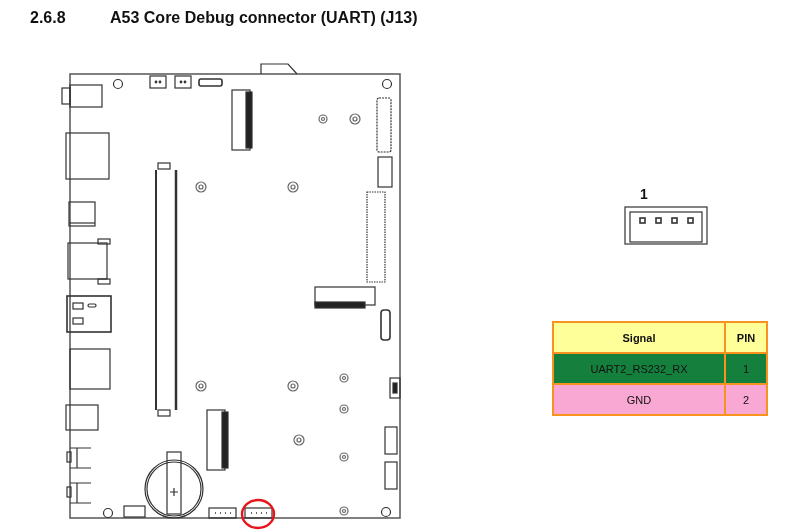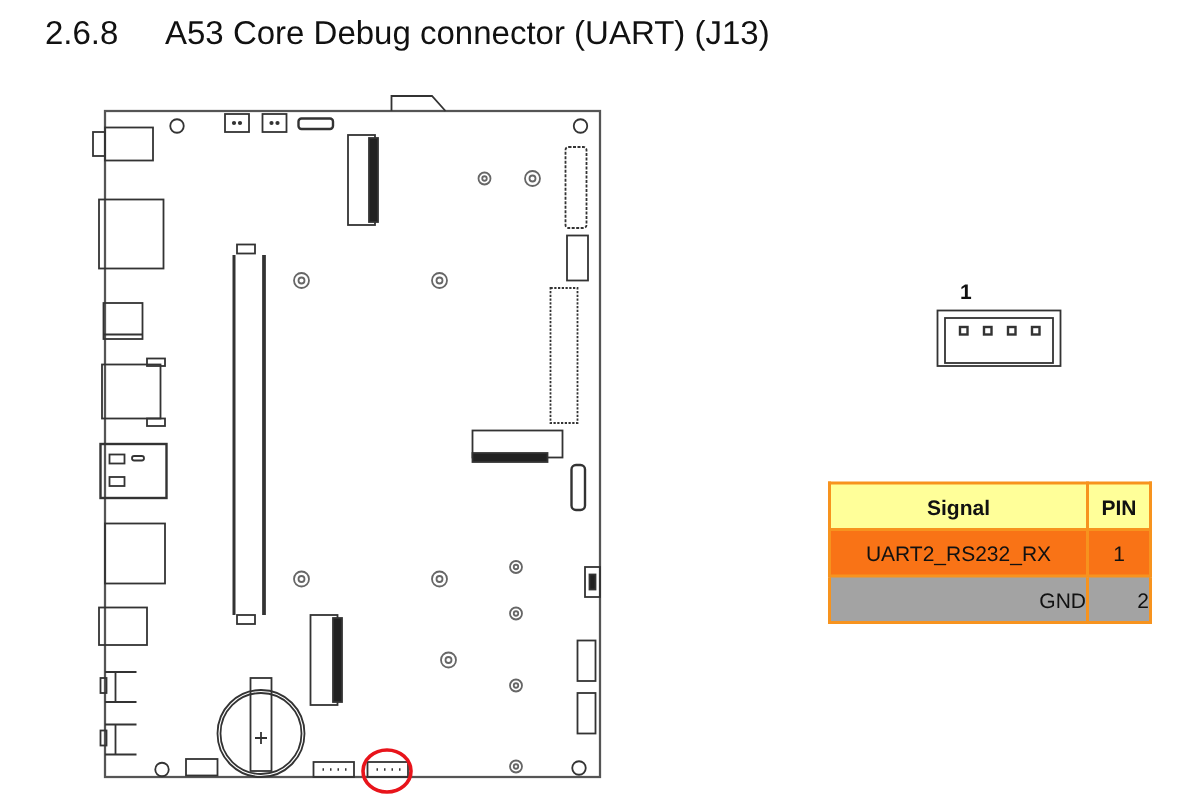--- a/index.html
+++ b/index.html
@@ -1,30 +1,30 @@
 <!DOCTYPE html>
 <html><head>
 <meta charset="utf-8">
 <style>
   html, body { margin: 0; padding: 0; background: #ffffff; }
   body { width: 800px; height: 532px; position: relative; overflow: hidden;
          font-family: "Liberation Sans", sans-serif; color: #111; }
-  .heading { position: absolute; left: 30px; top: 9px; font-weight: normal; font-size: 22px; white-space: nowrap; }
+  .heading { position: absolute; left: 30px; top: 9px; font-weight: bold; font-size: 16px; white-space: nowrap; }
   .heading .num { display: inline-block; width: 80px; }
   .board { position: absolute; left: 0; top: 0; }
   .connector { position: absolute; left: 600px; top: 180px; }
   .conn-pin1 { position: absolute; left: 640px; top: 186px; font-weight: bold; font-size: 14px; }
   table.pins { position: absolute; left: 552px; top: 321px; border-collapse: collapse;
-               border: 2px solid #f7931e; font-size: 14px; }
+               border: 2px solid #f7931e; font-size: 11px; }
   table.pins th, table.pins td { border: 2px solid #f7931e; text-align: center; padding: 0; height: 29px; }
   table.pins th { background: #ffff99; font-weight: bold; }
   table.pins th.sig { width: 170px; }
   table.pins th.pin { width: 40px; }
-  table.pins tr.odd td { background: #f97316; }
-  table.pins tr.even td { background: #a3a3a3; text-align: right; }
+  table.pins tr.odd td { background: #15803d; }
+  table.pins tr.even td { background: #f9a8d4; }
 </style>
 </head>
 <body>
 
 <div class="heading">
   <span class="num">2.6.8</span><span>A53 Core Debug connector (UART) (J13)</span>
 </div>
 
 <svg class="board" width="560" height="532" viewBox="0 0 560 532" fill="none" stroke="#333" stroke-width="1.2">
 

